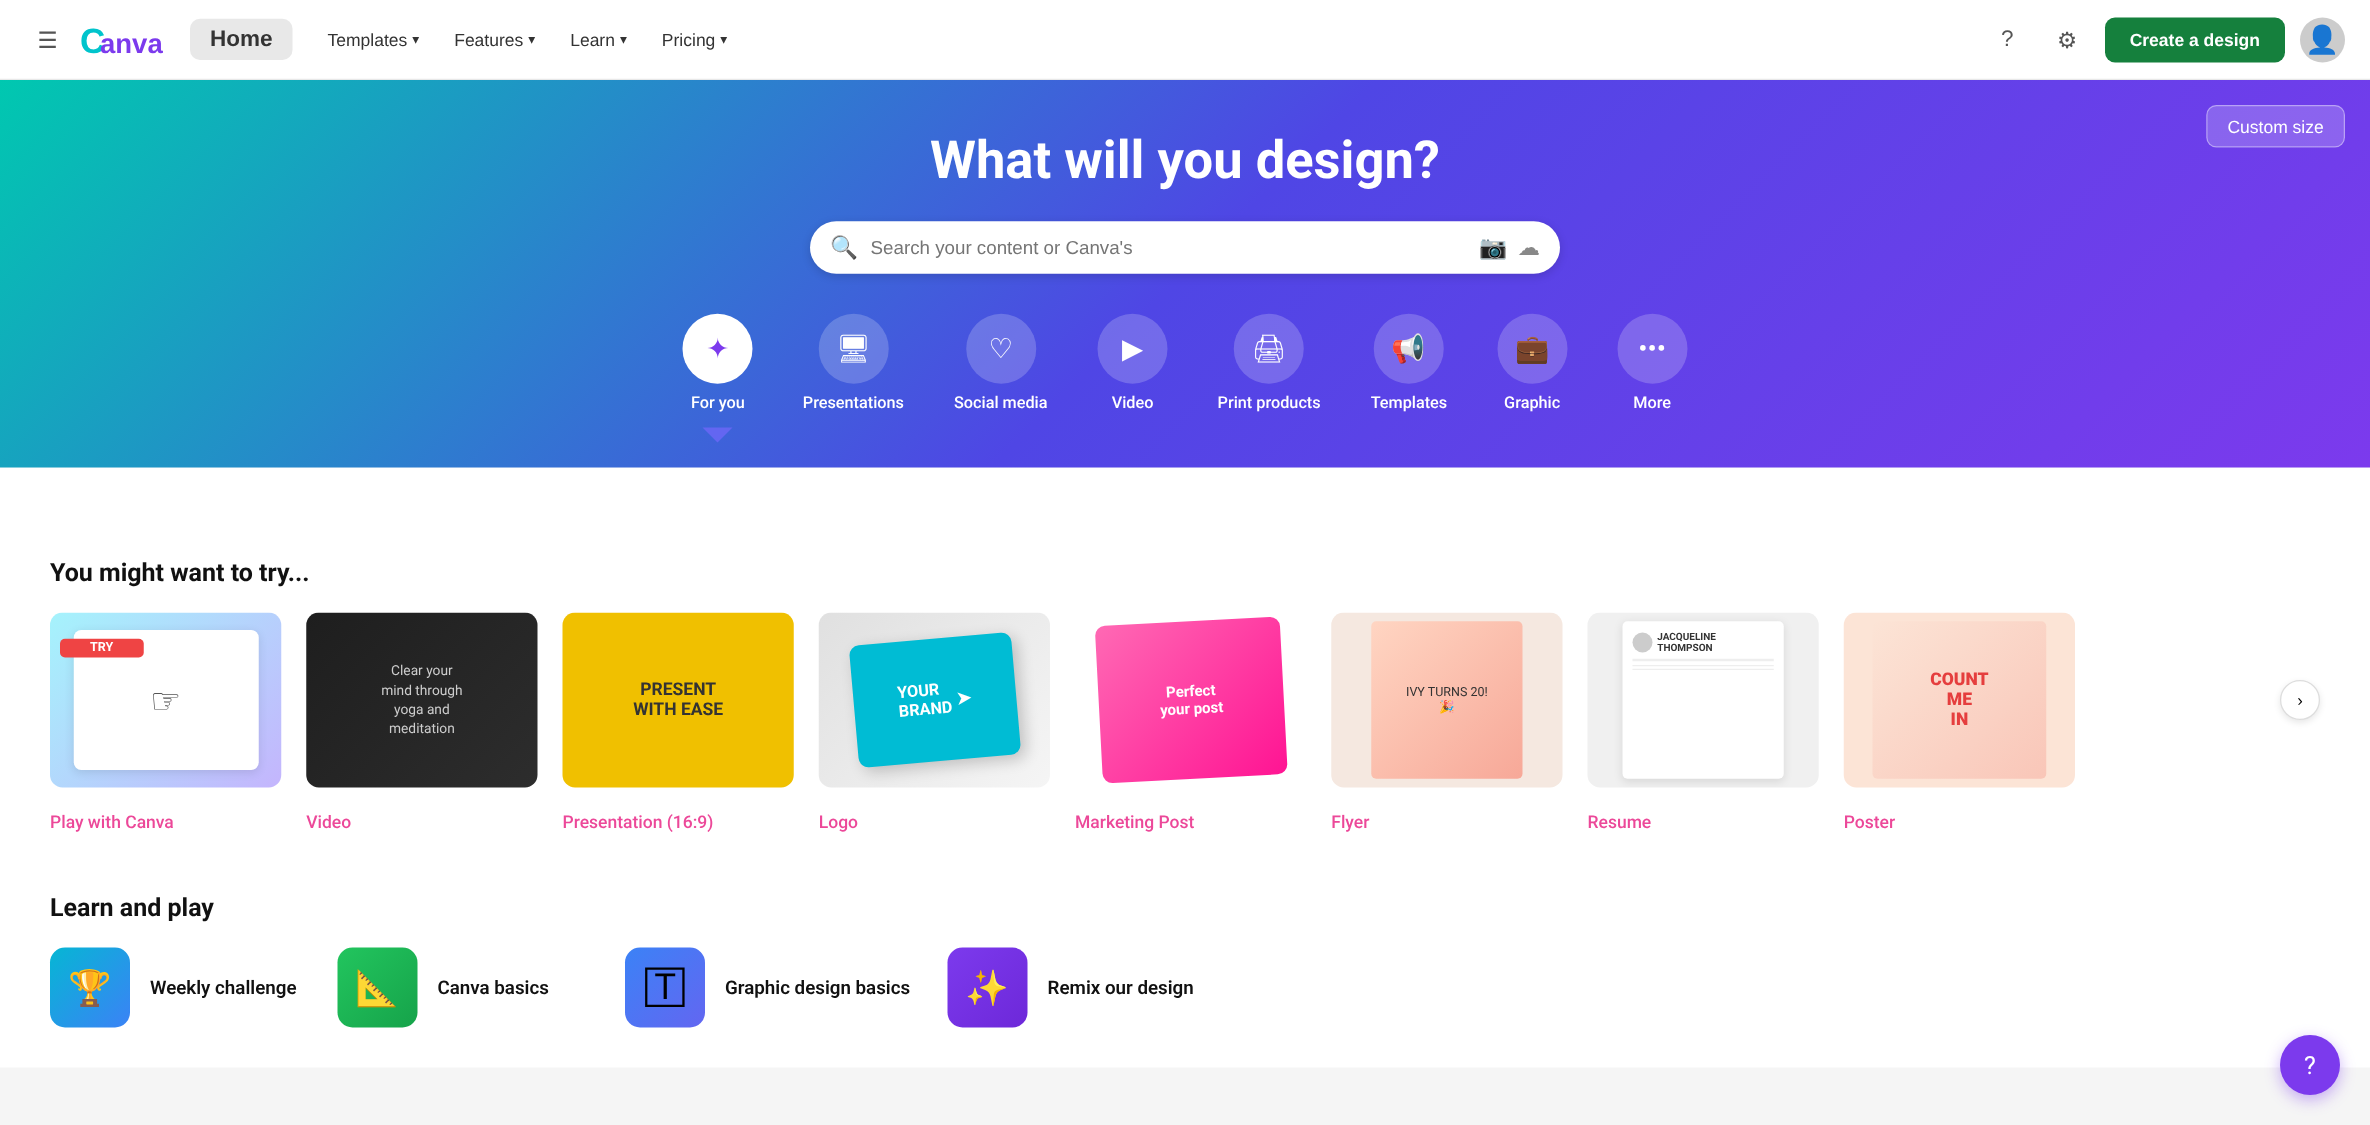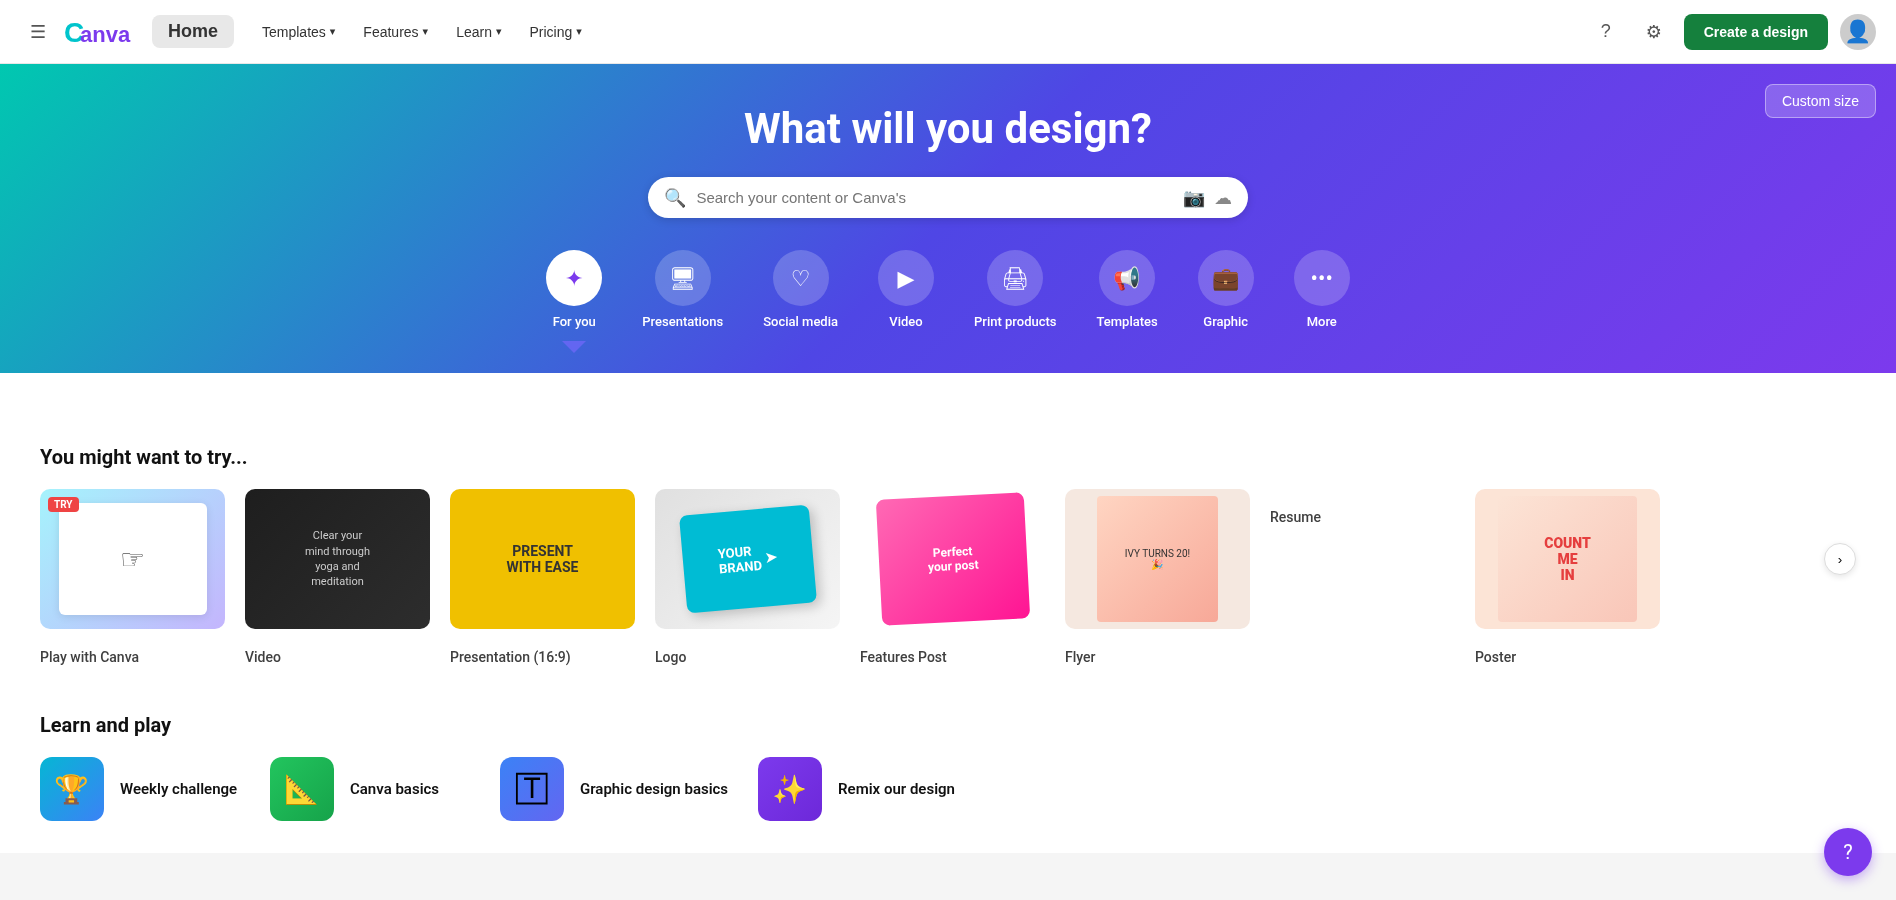--- a/index.html
+++ b/index.html
@@ -141,26 +141,26 @@
     .card-thumb-flyer {
       background: #f5e8e0;
     }
     .card-thumb-resume {
       background: #f0f0f0;
     }
     .card-thumb-poster {
       background: #fce4d6;
     }
     .try-badge {
-      position: absolute; top: 8px; left: 8px;
+      position: absolute; top: 21px; left: 8px;
       background: #ef4444; color: #fff;
       font-size: 10px; font-weight: 700;
-      padding: 2px 6px; border-radius: 4px;
-    }
-    .card-label { font-size: 14px; color: #404040; font-weight: 500; margin-top: 20px; }
+      padding: 2px 24px; border-radius: 4px;
+    }
+    .card-label { font-size: 14px; color: #ec4899; font-weight: 500; margin-top: 20px; }
 
     
     .play-mockup {
       width: 80%; height: 80%; background: #fff; border-radius: 6px;
       display: flex; align-items: center; justify-content: center;
       box-shadow: 0 2px 8px rgba(0,0,0,0.1);
     }
     .cursor-icon { font-size: 28px; color: #555; }
     .video-text { font-size: 11px; color: #ccc; text-align: center; padding: 8px; line-height: 1.4; }
     .present-text { font-size: 14px; font-weight: 700; color: #333; text-align: center; padding: 8px; }
@@ -333,31 +333,42 @@
             YOUR<br>BRAND <span class="arrow-icon">➤</span>
           </div>
         </div>
         <div class="card-label">Logo</div>
       </div>
 
       <div class="card">
         <div class="card-thumb card-thumb-instagram">
           <div style="width:80%;height:90%;background:linear-gradient(135deg,#ff69b4,#ff1493);border-radius:8px;display:flex;align-items:center;justify-content:center;color:#fff;font-size:12px;font-weight:700;text-align:center;transform:rotate(-3deg);">Perfect<br>your post</div>
         </div>
-        <div class="card-label">Features Post</div>
+        <div class="card-label">Marketing Post</div>
       </div>
 
       <div class="card">
         <div class="card-thumb card-thumb-flyer">
           <div style="width:65%;height:90%;background:linear-gradient(135deg,#ffd5c2,#f7a898);border-radius:4px;display:flex;align-items:center;justify-content:center;color:#333;font-size:10px;text-align:center;padding:4px;">IVY TURNS 20!<br>🎉</div>
         </div>
         <div class="card-label">Flyer</div>
       </div>
 
       <div class="card">
+        <div class="card-thumb card-thumb-resume">
+          <div style="width:70%;height:90%;background:#fff;border-radius:4px;box-shadow:0 2px 8px rgba(0,0,0,0.1);padding:8px;font-size:7px;color:#333;">
+            <div style="display:flex;align-items:center;gap:4px;margin-bottom:4px;">
+              <div style="width:16px;height:16px;border-radius:50%;background:#ccc;"></div>
+              <div style="font-size:8px;font-weight:700;">JACQUELINE<br>THOMPSON</div>
+            </div>
+            <div style="height:2px;background:#eee;margin-bottom:3px;"></div>
+            <div style="height:1px;background:#eee;margin-bottom:2px;"></div>
+            <div style="height:1px;background:#eee;margin-bottom:2px;"></div>
+          </div>
+        </div>
         <div class="card-label">Resume</div>
       </div>
 
       <div class="card">
         <div class="card-thumb card-thumb-poster">
           <div style="width:75%;height:90%;background:linear-gradient(135deg,#fce4d6,#f9c6b8);border-radius:4px;display:flex;align-items:center;justify-content:center;color:#e53e3e;font-size:14px;font-weight:900;text-align:center;">COUNT<br>ME<br>IN</div>
         </div>
         <div class="card-label">Poster</div>
       </div>
     </div>

